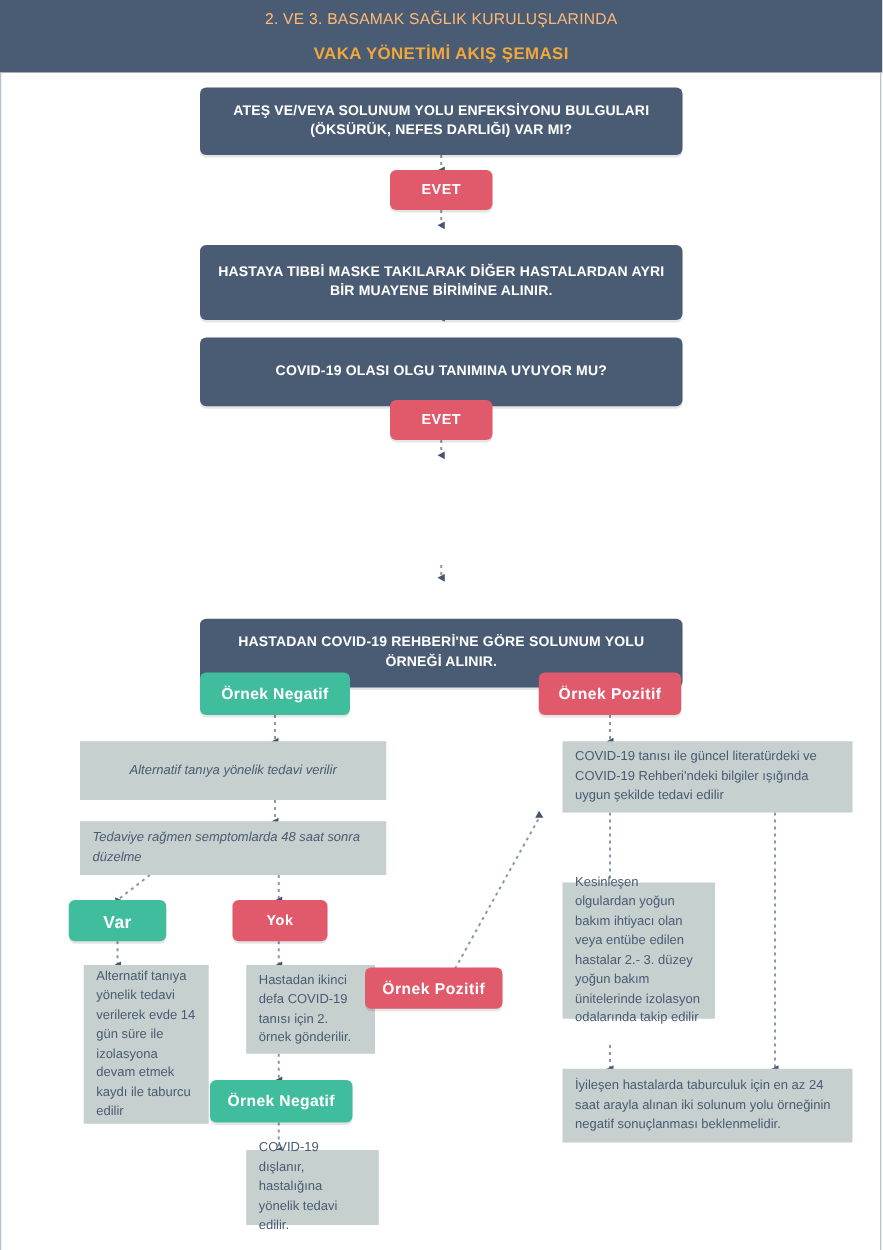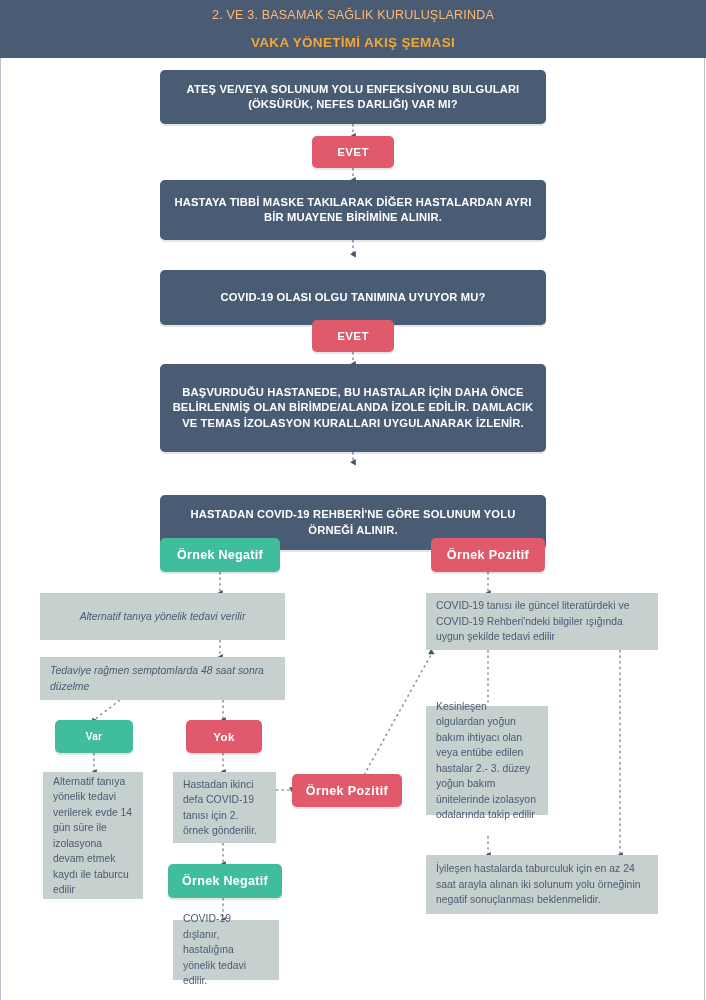--- a/index.html
+++ b/index.html
@@ -88,36 +88,37 @@
     font-size: 11.5px;
     letter-spacing: 0.4px;
     box-shadow: 0 2px 0 rgba(0,0,0,0.10);
   }
   
   .pill-green {
     background: #3fbd9d;
     border-radius: 5px;
     color: #ffffff;
     font-weight: bold;
-    font-size: 10px;
+    font-size: 14px;
     letter-spacing: 0.3px;
     box-shadow: 0 2px 0 rgba(0,0,0,0.10);
   }
   .pill-red.big, .pill-green.big { font-size: 12.5px; }
 
   
   .grey {
     background: #c6d0ce;
     color: #4a5b74;
     font-size: 10.4px;
     line-height: 15.5px;
     font-weight: 400;
     padding: 7px 10px;
     text-align: left;
     justify-content: flex-start;
+    margin-left: 24px;
   }
   .grey.ctr { text-align: left; justify-content: center; font-style: italic; }
 </style>
 </head>
 <body>
 
 <div id="header">
   <div class="line1">2. VE 3. BASAMAK SAĞLIK KURULUŞLARINDA</div>
   <div class="line2">VAKA YÖNETİMİ AKIŞ ŞEMASI</div>
 </div>
@@ -181,35 +182,32 @@
 <div id="canvas">
 
   <div class="node dark" style="left:160px; top:70px; width:386px; height:54px;">
     <span>ATEŞ VE/VEYA SOLUNUM YOLU ENFEKSİYONU BULGULARI (ÖKSÜRÜK, NEFES DARLIĞI) VAR MI?</span>
   </div>
 
   <div class="node pill-red" style="left:312px; top:136px; width:82px; height:32px;">
     <span>EVET</span>
   </div>
 
-  <div class="node dark" style="left:160px; top:180px; width:386px; height:60px;">
+  <div class="node dark" style="left:160px; top:196px; width:386px; height:60px;">
     <span>HASTAYA TIBBİ MASKE TAKILARAK DİĞER HASTALARDAN AYRI BİR MUAYENE BİRİMİNE ALINIR.</span>
   </div>
 
   <div class="node dark" style="left:160px; top:254px; width:386px; height:55px;margin-top:16px;">
     <span>COVID-19 OLASI OLGU TANIMINA UYUYOR MU?</span>
   </div>
 
   <div class="node pill-red" style="left:312px; top:320px; width:82px; height:32px;">
     <span>EVET</span>
   </div>
 
-  <div class="node dark" style="left:160px; top:364px; width:386px; height:88px;">
-    <span>BAŞVURDUĞU HASTANEDE, BU HASTALAR İÇİN DAHA ÖNCE BELİRLENMİŞ OLAN BİRİMDE/ALANDA İZOLE EDİLİR. DAMLACIK VE TEMAS İZOLASYON KURALLARI UYGULANARAK İZLENİR.</span>
-  </div>
 
   <div class="node dark" style="left:160px; top:462px; width:386px; height:55px;margin-top:33px;">
     <span>HASTADAN COVID-19 REHBERİ'NE GÖRE SOLUNUM YOLU ÖRNEĞİ ALINIR.</span>
   </div>
 
   <div class="node pill-green big" style="left:160px; top:538px; width:120px; height:34px;">
     <span>Örnek Negatif</span>
   </div>
 
   <div class="node pill-red big" style="left:431px; top:538px; width:114px; height:34px;">

